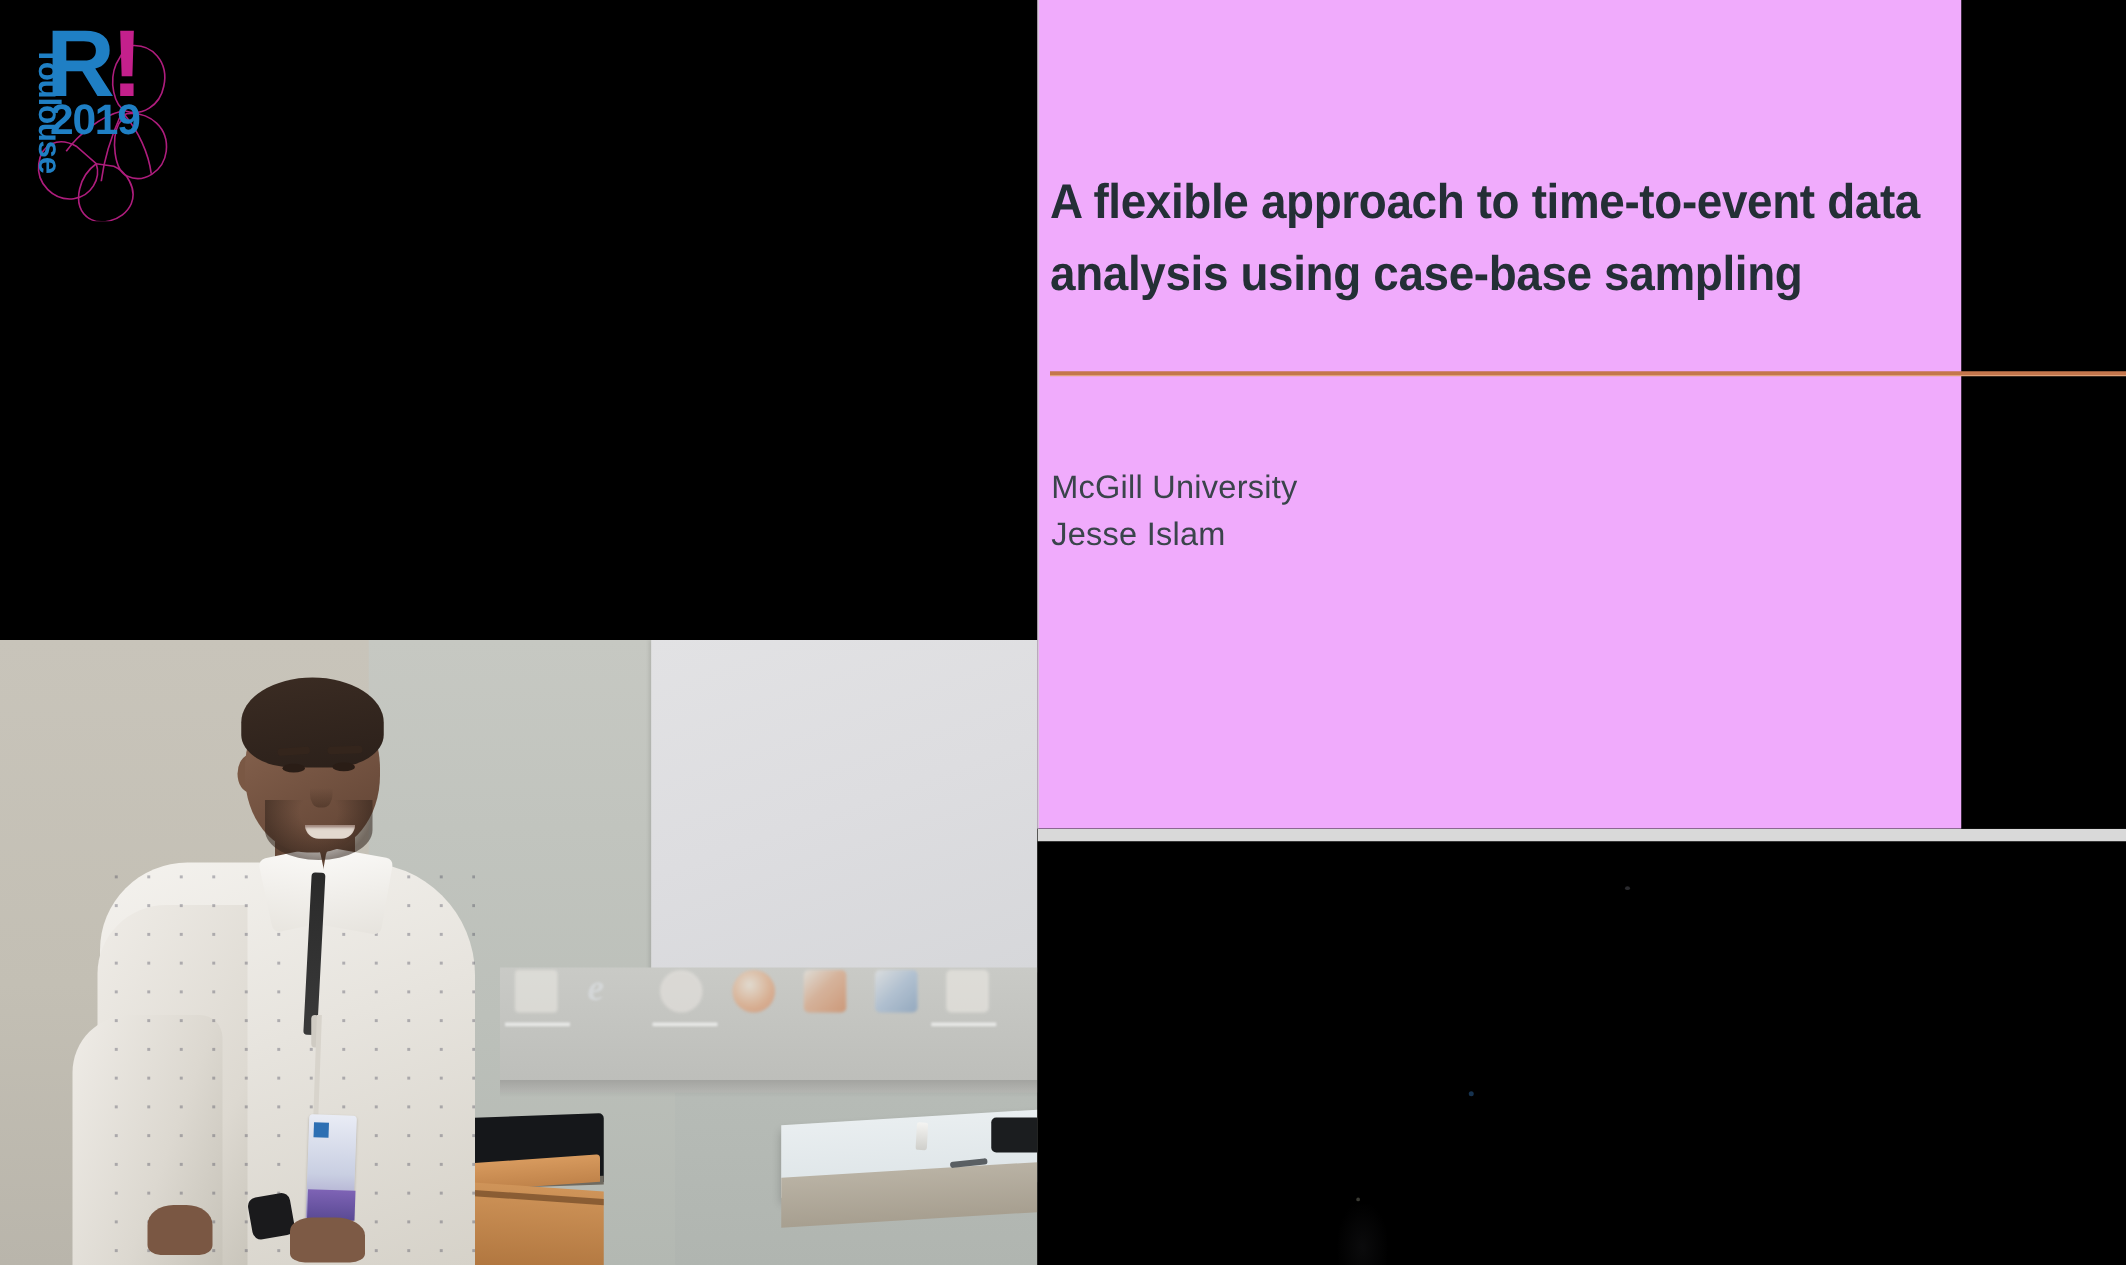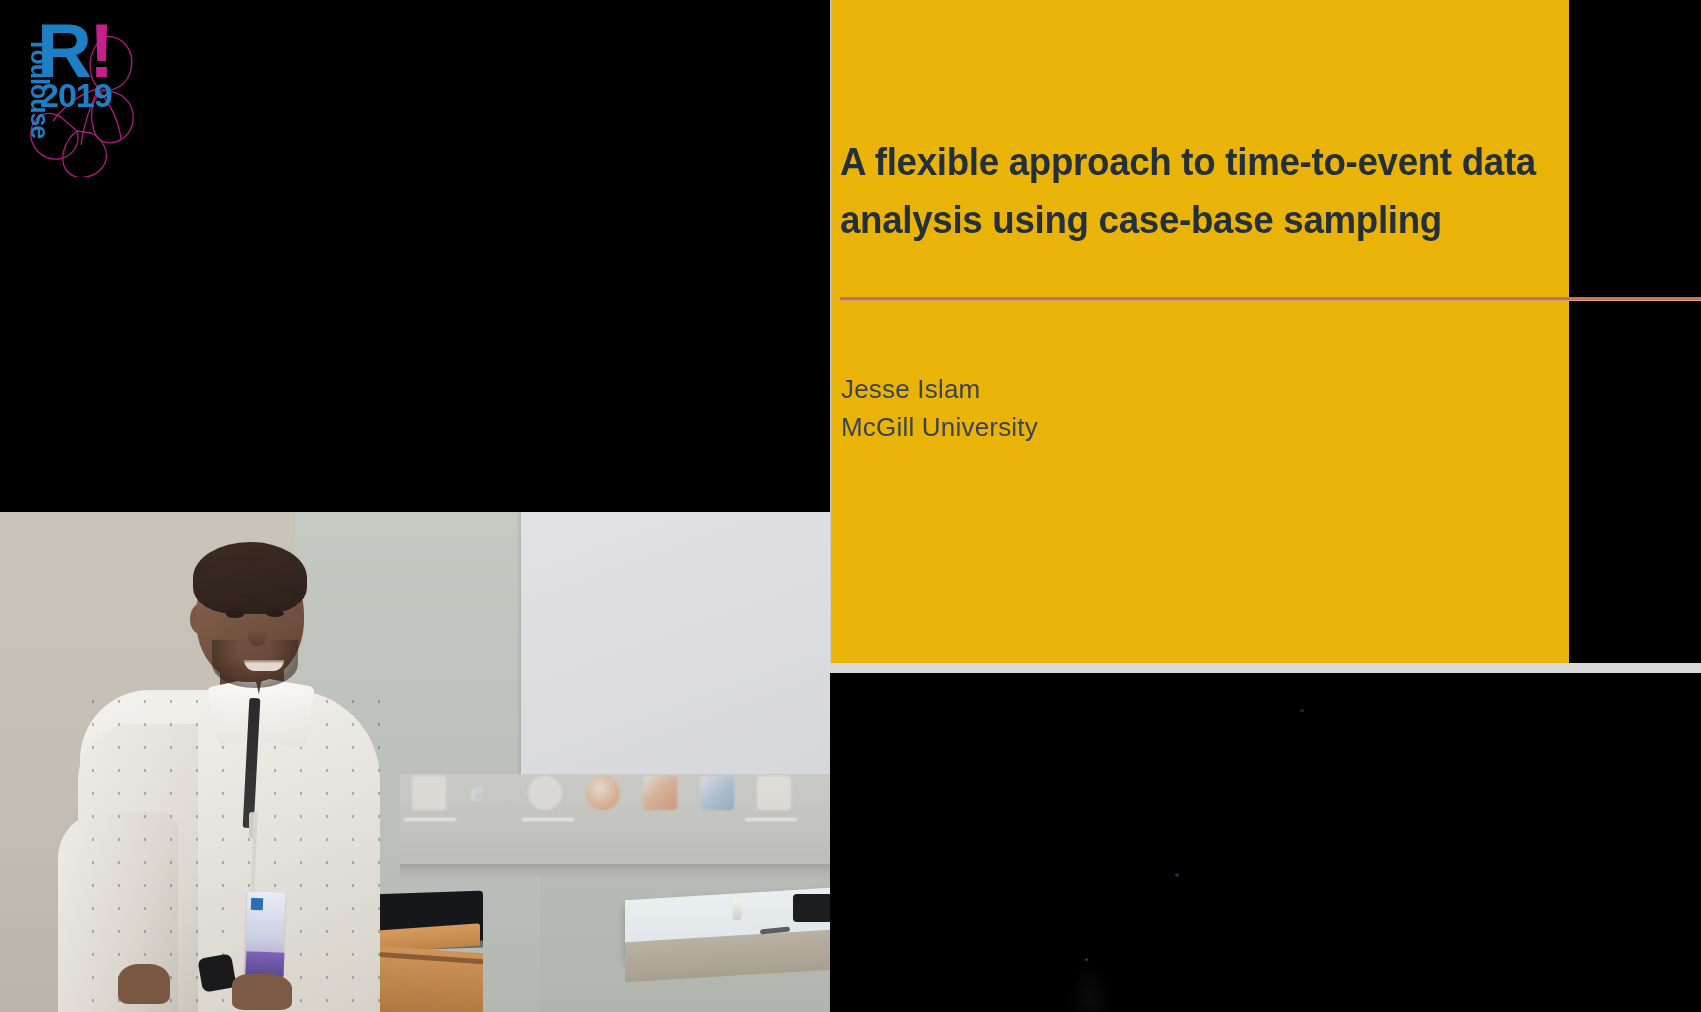--- a/index.html
+++ b/index.html
@@ -350,21 +350,21 @@
     width:140px; height:172px;
     z-index:20;
   }
   .logo svg { display:block; }
 
   
   .slide {
     position:absolute;
     left:830px; top:0;
     width:739px; height:663px;
-    background:#eab308;
+    background:#f0abfc;
     border-left:1px solid #cfcfcf;
   }
   .slide-inner {
     position:absolute;
     left:9px; top:0;
     width:862px; height:663px;
   }
   .slide-title {
     position:absolute;
     left:0px; top:133px;
@@ -527,22 +527,22 @@
 
       <div class="slide-title">
         <span>A flexible approach to time-to-event data</span>
         <br>
         <span>analysis using case-base sampling</span>
       </div>
 
       <div class="slide-rule"></div>
 
       <div class="slide-meta">
+        <span class="line">McGill University</span>
         <span class="line">Jesse Islam</span>
-        <span class="line">McGill University</span>
       </div>
 
     </div>
   </div>
 
   <div class="video2">
     <div class="v2-topbar"></div>
     <div class="v2-glow"></div>
     <div class="v2-speck v2-s1"></div>
     <div class="v2-speck v2-s2"></div>

